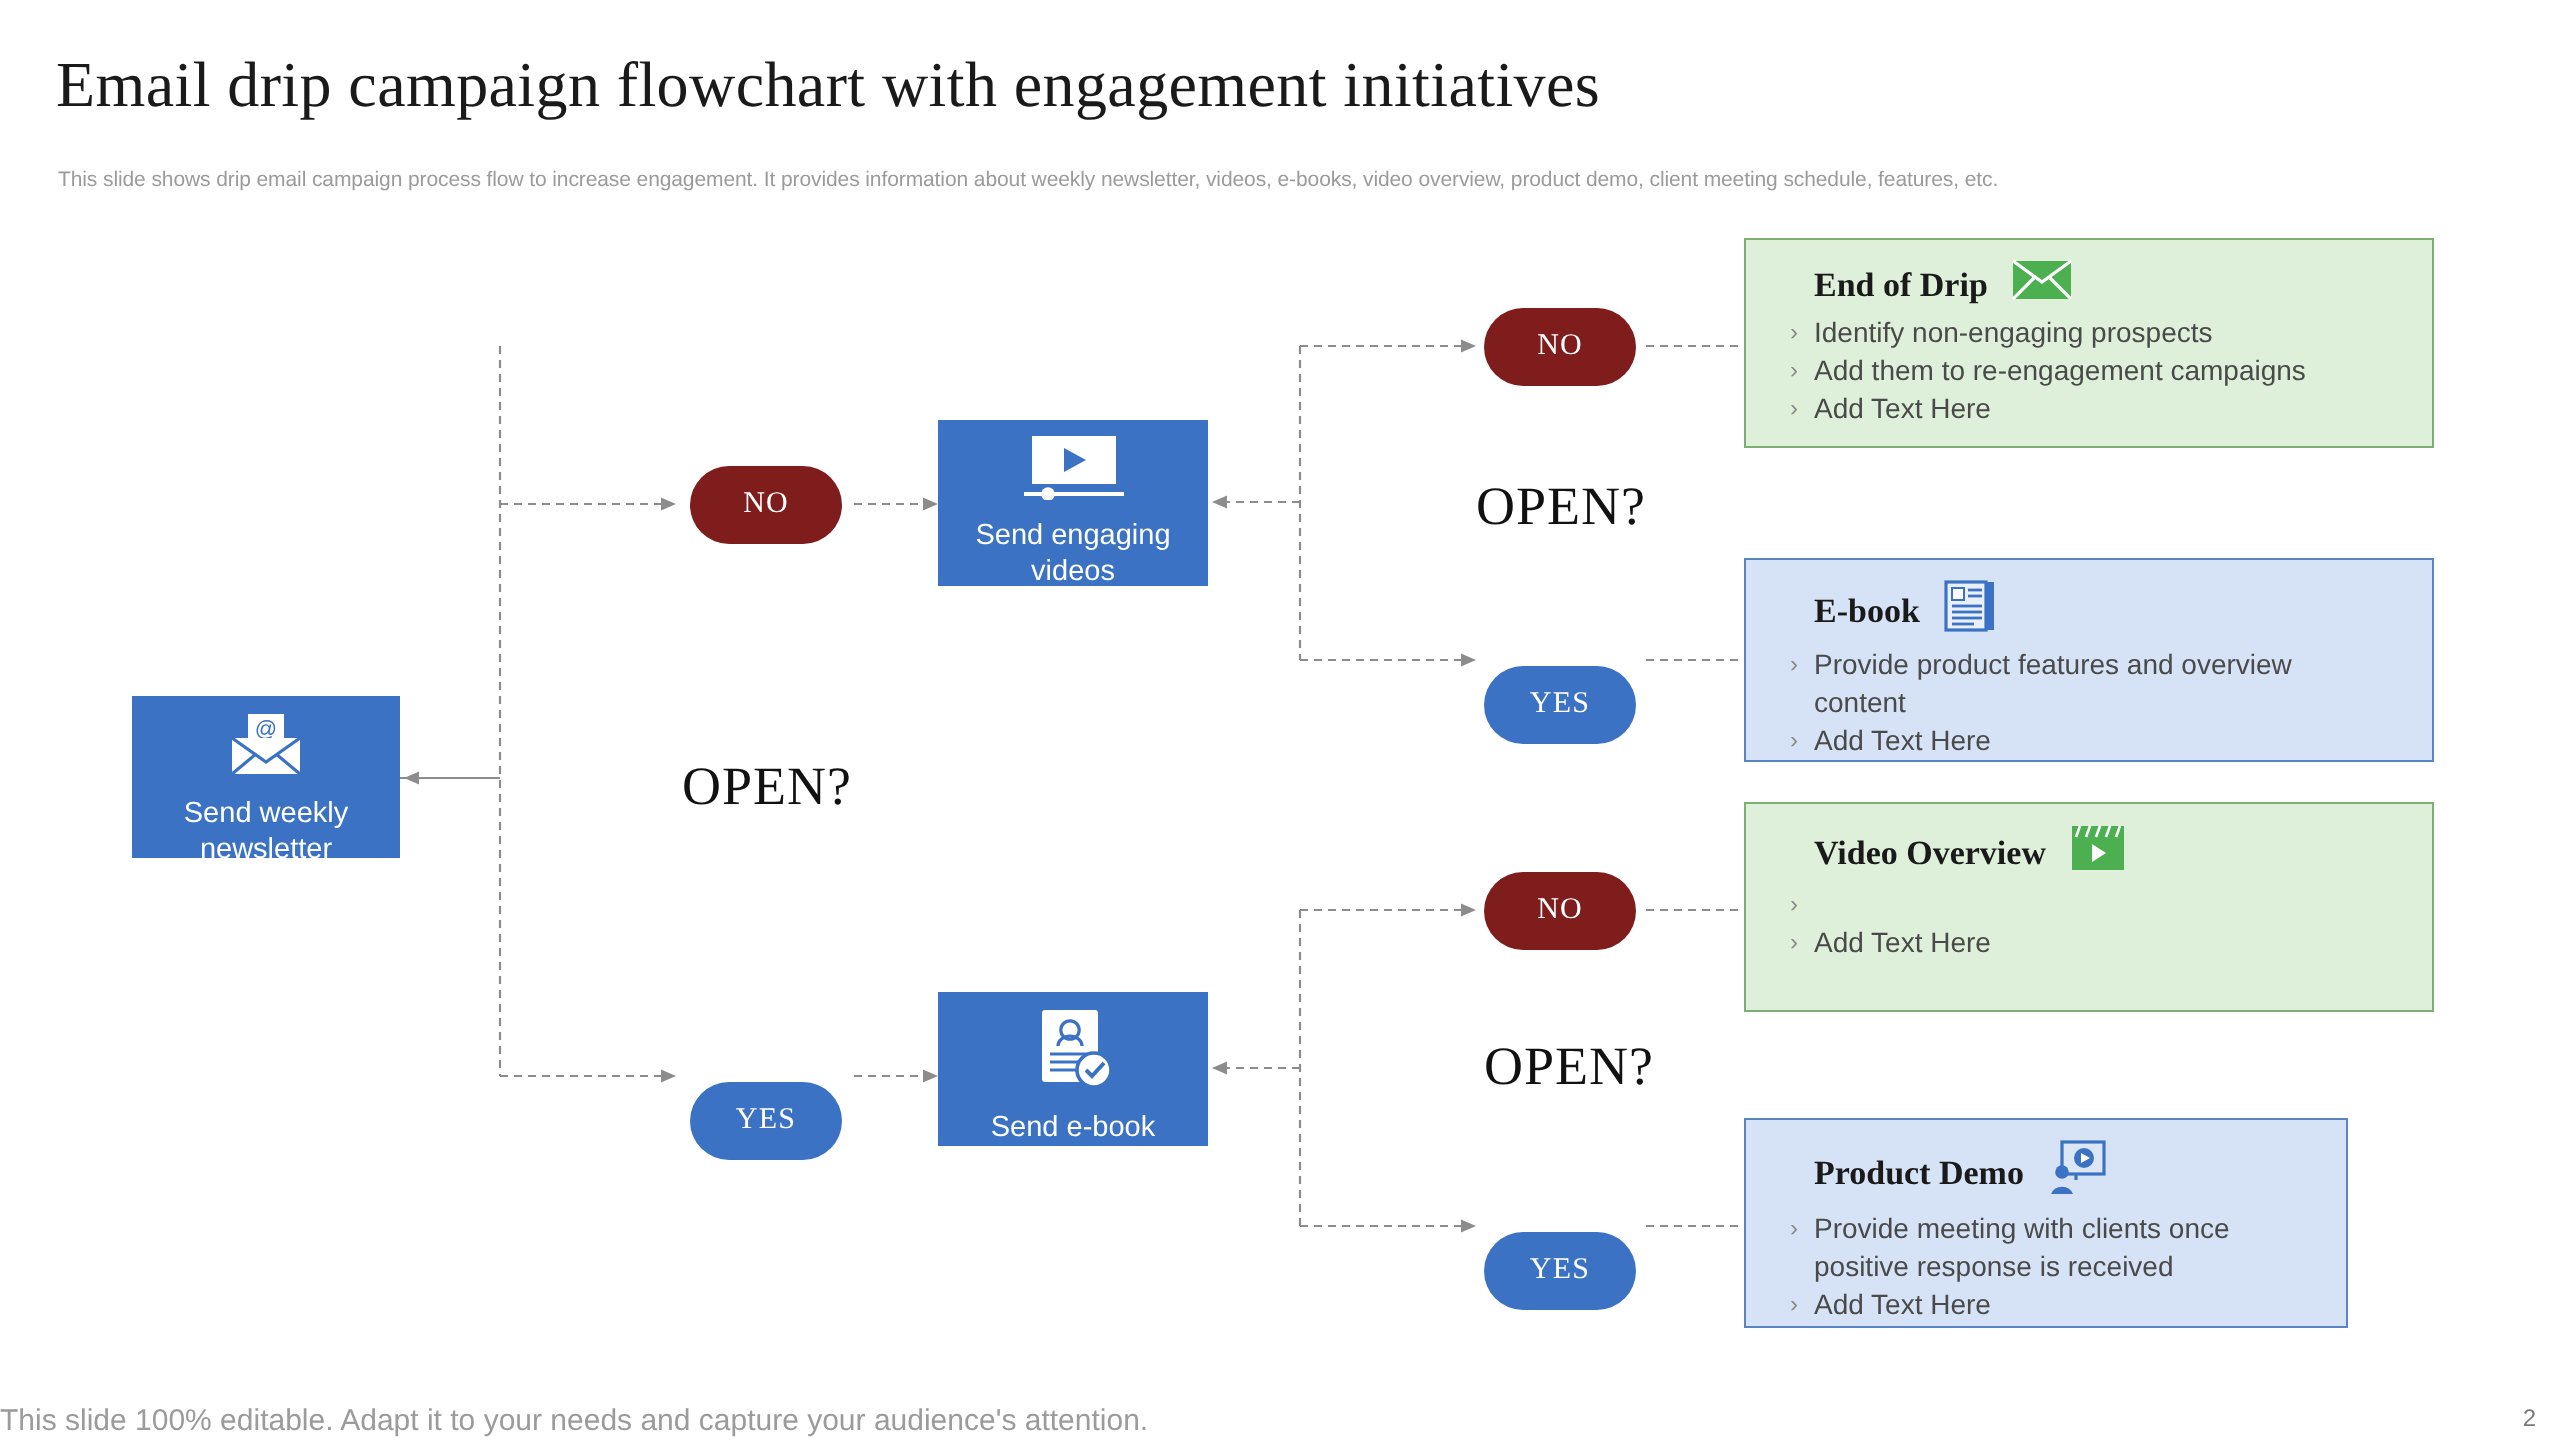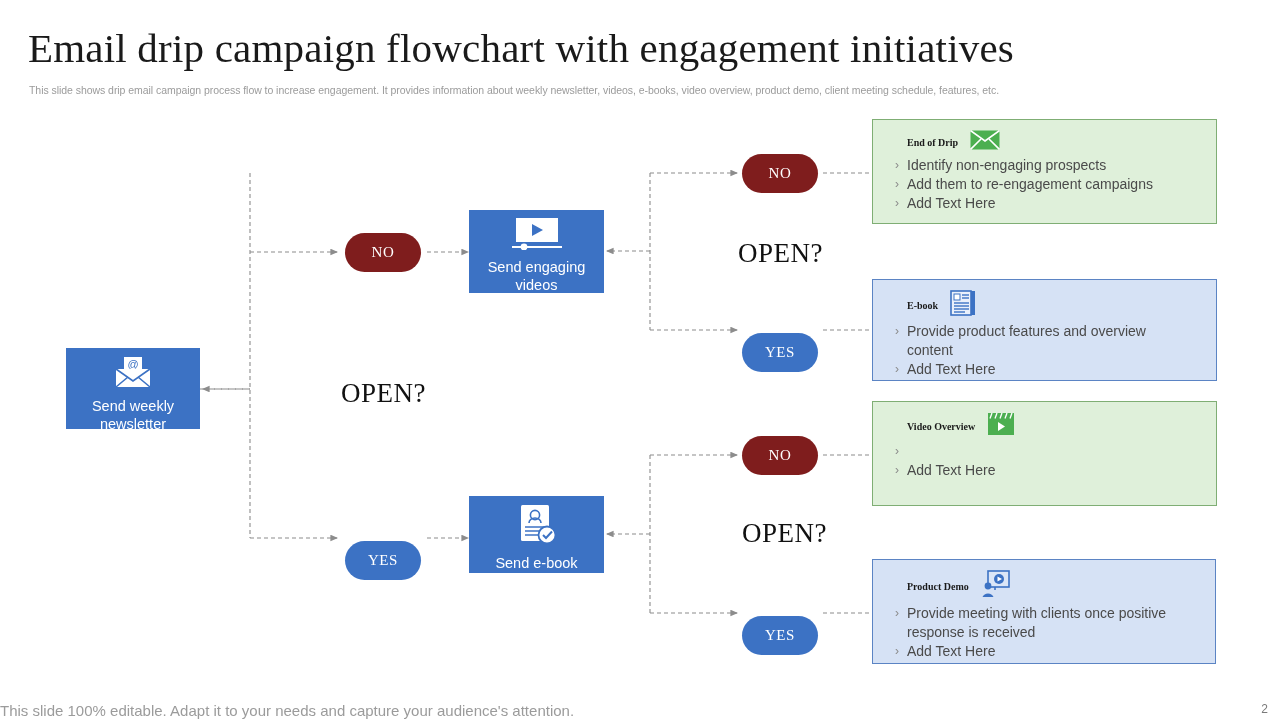--- a/index.html
+++ b/index.html
@@ -6,21 +6,21 @@
   body{
     width:1280px;height:720px;background:#ffffff;overflow:hidden;
     font-family:"Liberation Sans", sans-serif;position:relative;
   }
   #canvas{position:relative;width:1280px;height:720px;}
 
   
   .title{
     position:absolute;left:28px;top:24px;
     font-family:"Liberation Serif", serif;
-    font-size:41px;color:#1a1a1a;letter-spacing:.2px;white-space:nowrap;
+    font-size:32px;color:#1a1a1a;letter-spacing:.2px;white-space:nowrap;
   }
   .subtitle{
     position:absolute;left:29px;top:84px;
     font-size:10.5px;color:#9b9b9b;white-space:nowrap;letter-spacing:-0.05px;
   }
 
   
   .pbox{
     position:absolute;background:#3c72c4;color:#ffffff;
     display:flex;flex-direction:column;align-items:center;justify-content:flex-start;
@@ -48,21 +48,21 @@
   
   .card{
     position:absolute;box-sizing:border-box;padding:10px 14px 8px 22px;
   }
   .card.green{background:#dff0da;border:1px solid #7fae74;}
   .card.blue{background:#d6e2f5;border:1px solid #5b84c4;}
   .card-head{
     display:flex;align-items:center;gap:12px;margin-bottom:2px;
   }
   .card-title{
-    font-family:"Liberation Serif", serif;font-weight:bold;font-size:10px;color:#1a1a1a;
+    font-family:"Liberation Serif", serif;font-weight:bold;font-size:17px;color:#1a1a1a;
     padding-left:12px;
   }
   .card ul{list-style:none;margin:0;padding:0;}
   .card li{
     display:flex;align-items:flex-start;gap:8px;
     font-size:14px;line-height:19px;color:#4a4a4a;
   }
   .chev{color:#8a8a8a;font-size:12px;line-height:19px;flex:0 0 auto;}
 
   
@@ -281,21 +281,21 @@
       <li>
         <span class="chev">›</span>
       </li>
       <li>
         <span class="chev">›</span>
         <span>Add Text Here</span>
       </li>
     </ul>
   </div>
 
-  <div class="card blue" style="left:872px;top:559px;width:344px;height:105px;">
+  <div class="card blue" style="left:872px;top:559px;width:302px;height:105px;">
     <div class="card-head">
       <span class="card-title">Product Demo</span>
       <span>
         <svg width="30" height="28" viewBox="0 0 30 28">
           <rect x="7" y="1" width="21" height="16" fill="#dbe6f7" stroke="#3c72c4" stroke-width="1.6"></rect>
           <circle cx="18" cy="9" r="5" fill="#3c72c4"></circle>
           <path d="M16.5,6.5 L21,9 L16.5,11.5 Z" fill="#ffffff"></path>
           <path d="M14,17 L14,20" stroke="#3c72c4" stroke-width="1.6"></path>
           <circle cx="7" cy="16" r="3.4" fill="#3c72c4"></circle>
           <path d="M1.5,27 a6,6 0 0 1 11,0 Z" fill="#3c72c4"></path>

